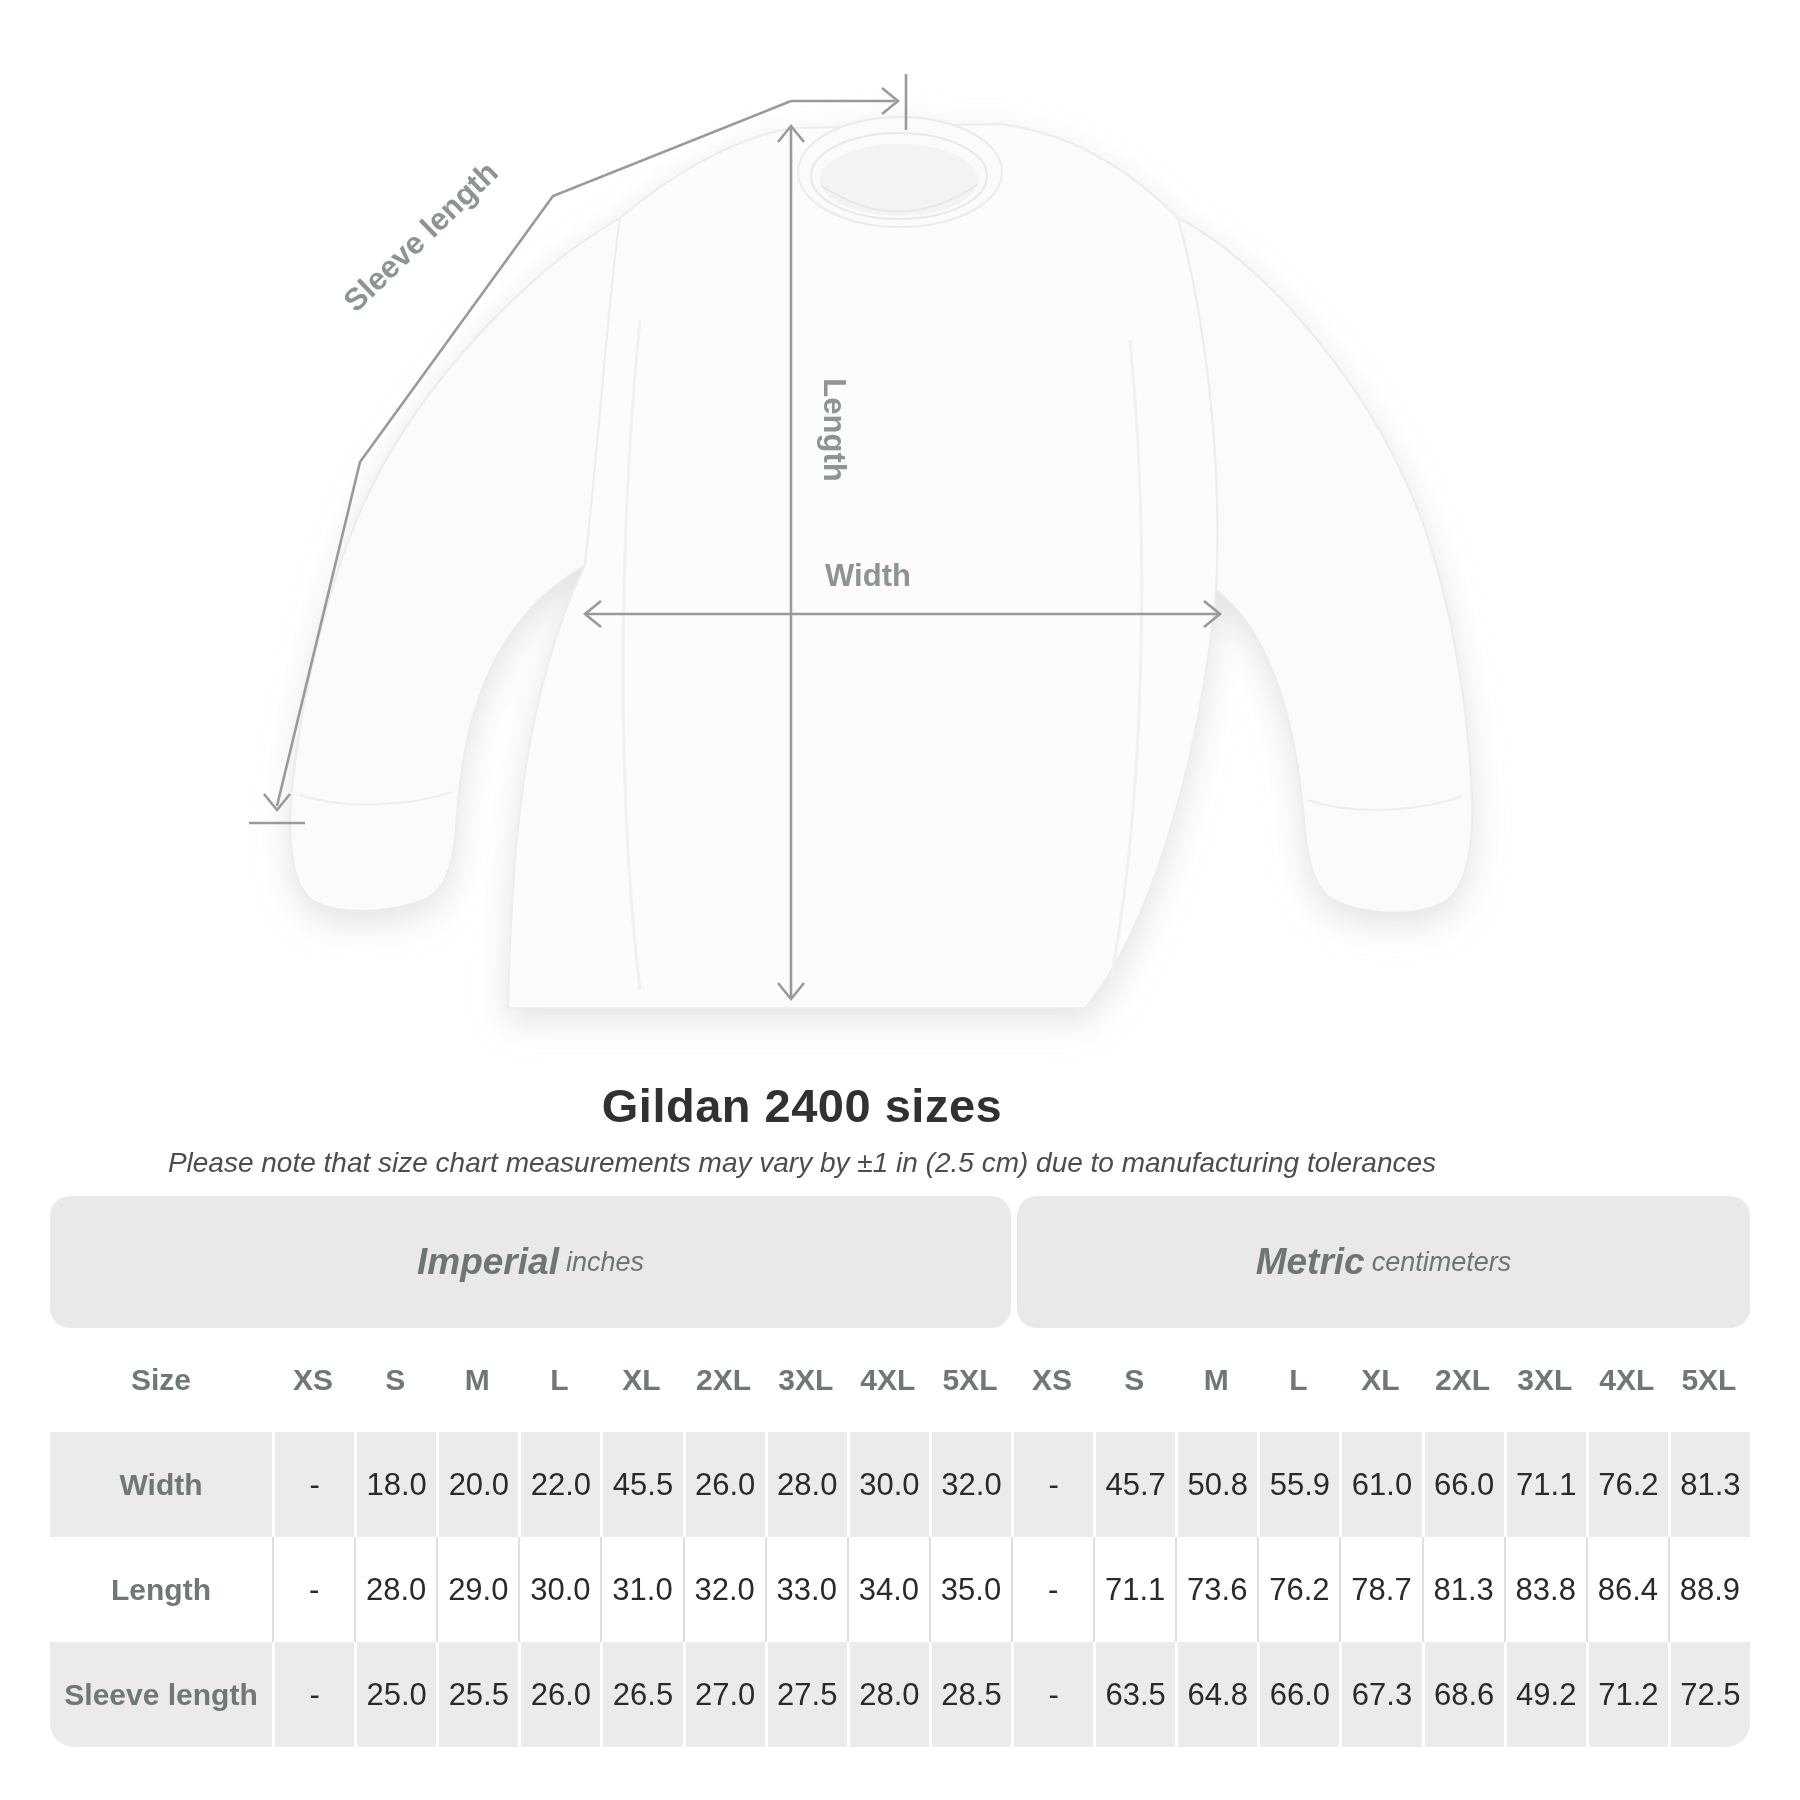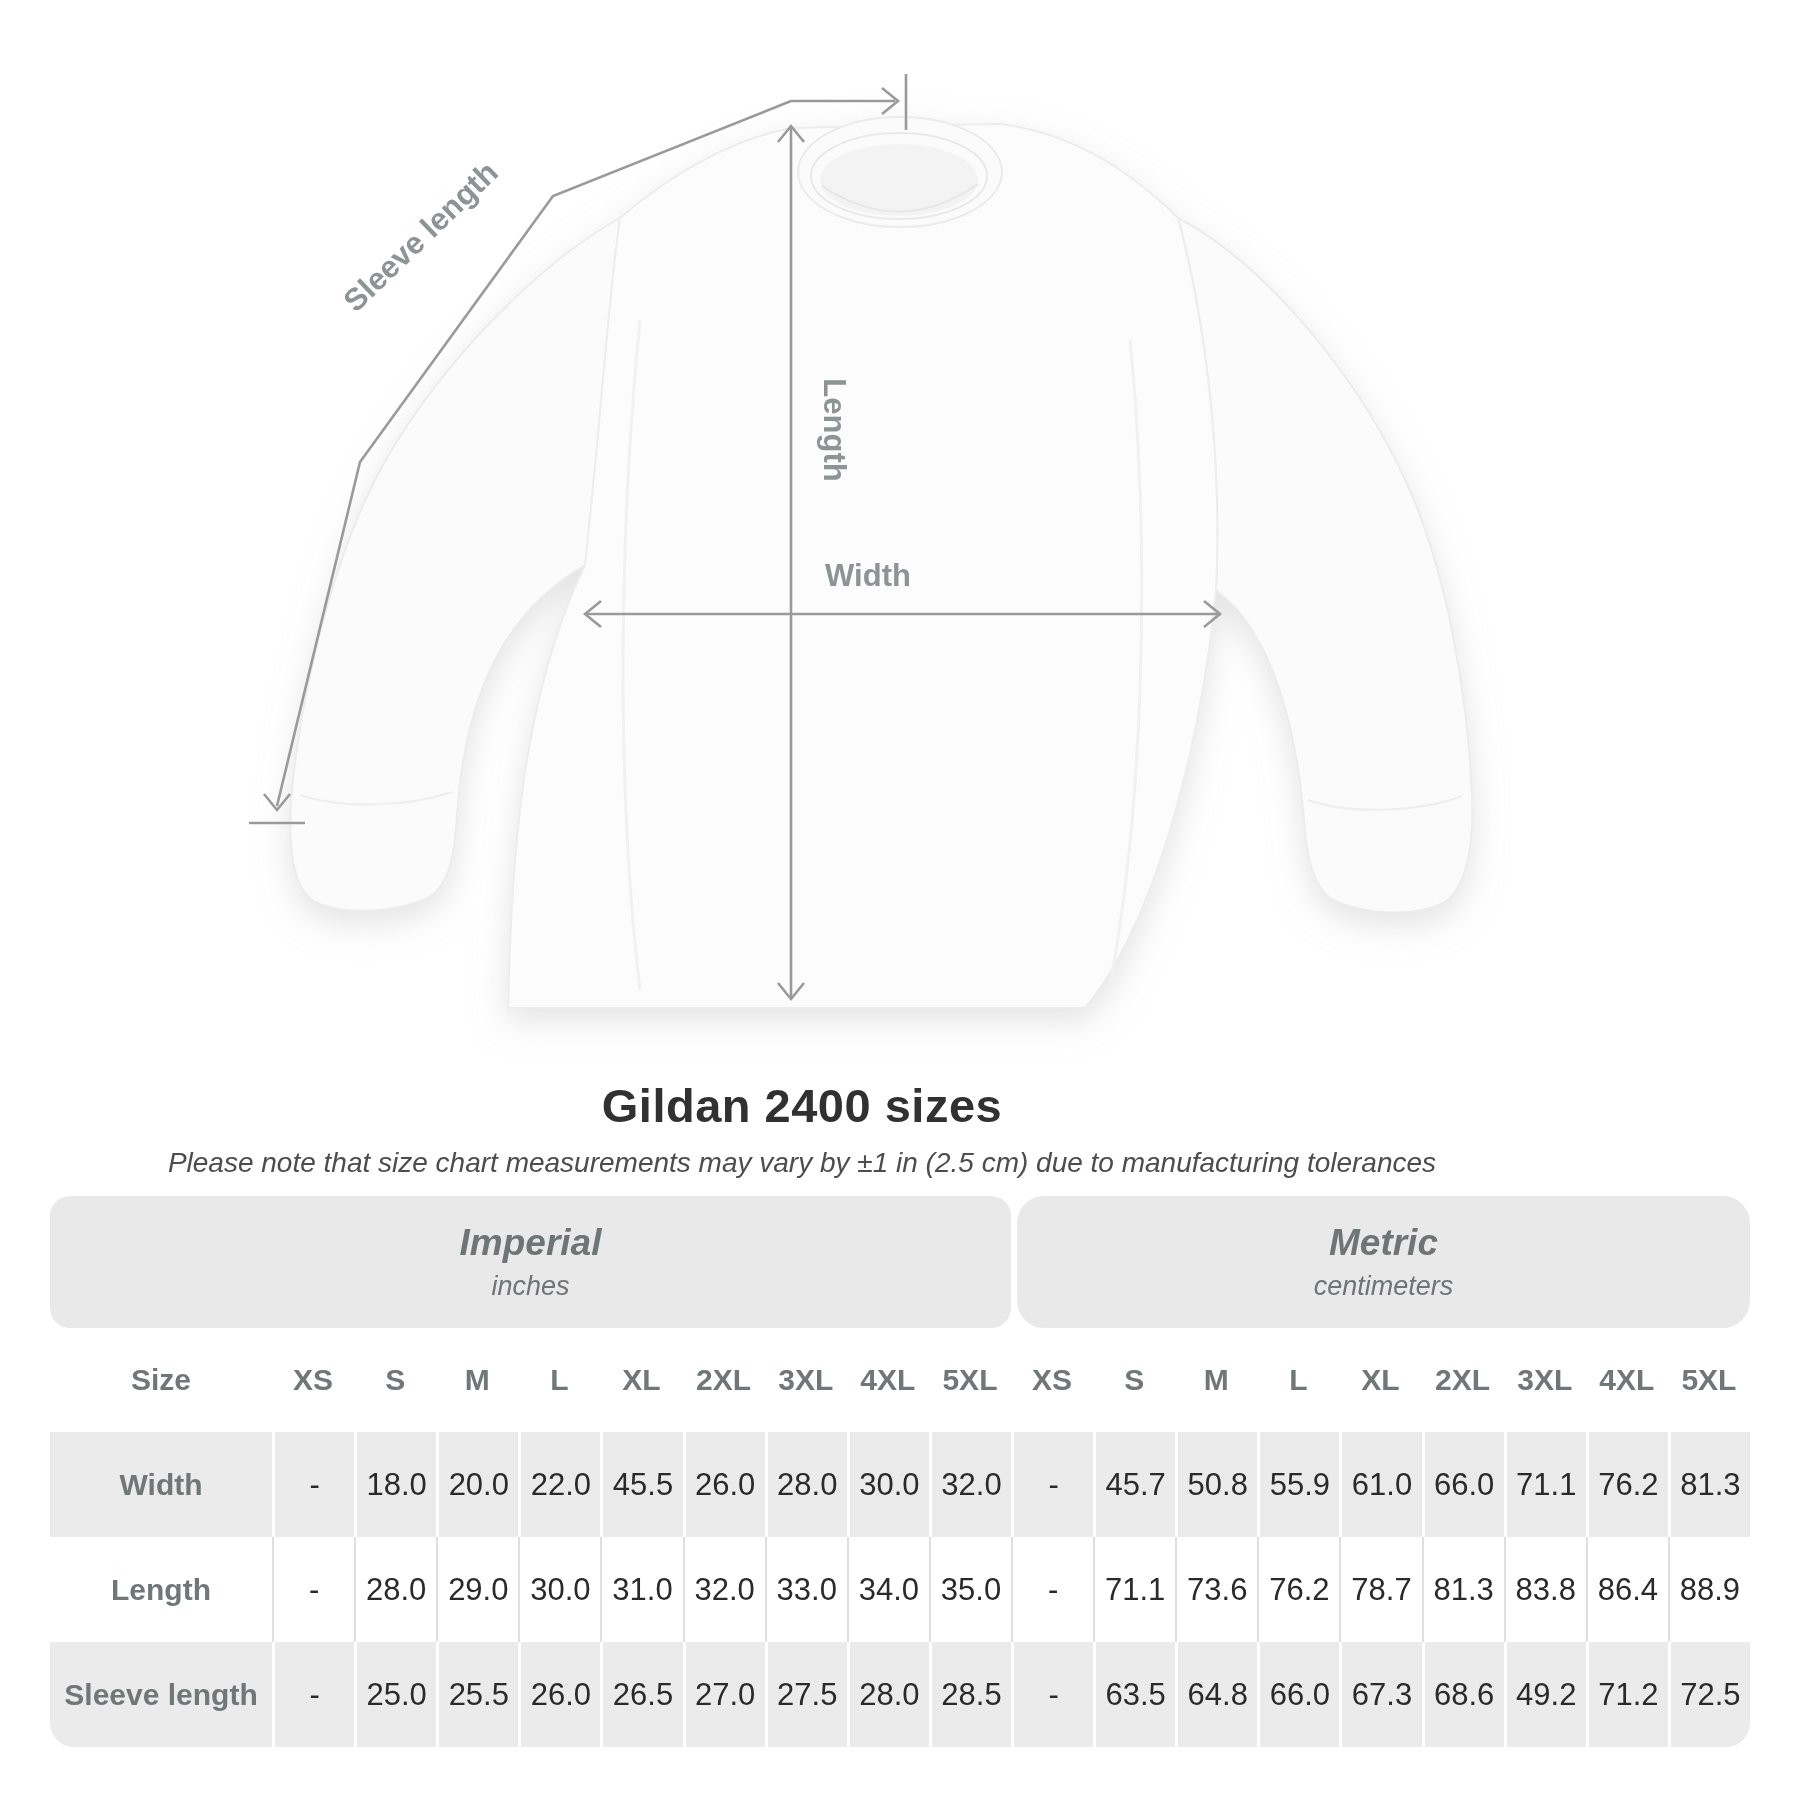--- a/index.html
+++ b/index.html
@@ -11,24 +11,24 @@
   .diagram-svg{position:absolute;left:0;top:0;}
   .measure-label{font-weight:bold;fill:#8d9494;}
   
   .heading{position:absolute;left:0;top:1078px;width:1604px;text-align:center;}
   .page-title{margin:0;font-size:47px;font-weight:bold;color:#313131;letter-spacing:.5px;}
   .page-subtitle{margin:14px 0 0 0;font-size:28px;font-style:italic;color:#4d4d4d;}
   
   .size-table{position:absolute;left:50px;top:1196px;width:1700px;}
   .tabs{display:flex;}
   .tab{background:#e9e9e9;border-radius:20px;height:132px;
-       display:flex;flex-direction:column;align-items:center;justify-content:center;gap:7px;}
+       display:flex;align-items:center;justify-content:center;gap:7px;}
   .tab-imperial{width:961px;}
   .tab-gap{width:6px;}
-  .tab-metric{flex:1;border-radius:27px;}
+  .tab-metric{flex:1;}
   .tab-label{font-size:37px;font-weight:bold;font-style:italic;color:#6e7575;}
   .tab-unit{font-size:27px;font-style:italic;color:#6e7575;}
   .table-body{border-radius:0 0 24px 24px;overflow:hidden;}
   .t-row{display:flex;align-items:center;justify-content:flex-end;}
   .t-row.size-row{height:104px;background:#ffffff;}
   .t-row.data-row{height:105px;}
   .t-row.shade{background:#ebebeb;}
   .t-row.light{background:#ffffff;}
   .t-cell{flex:1;align-self:stretch;display:flex;align-items:center;justify-content:center;
           font-size:31px;color:#2a2a2a;}

